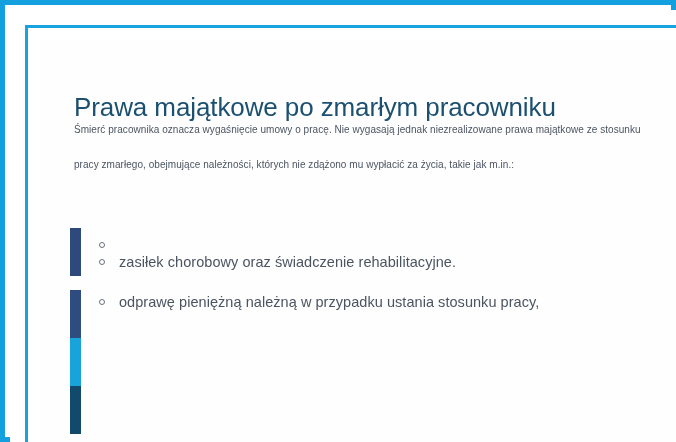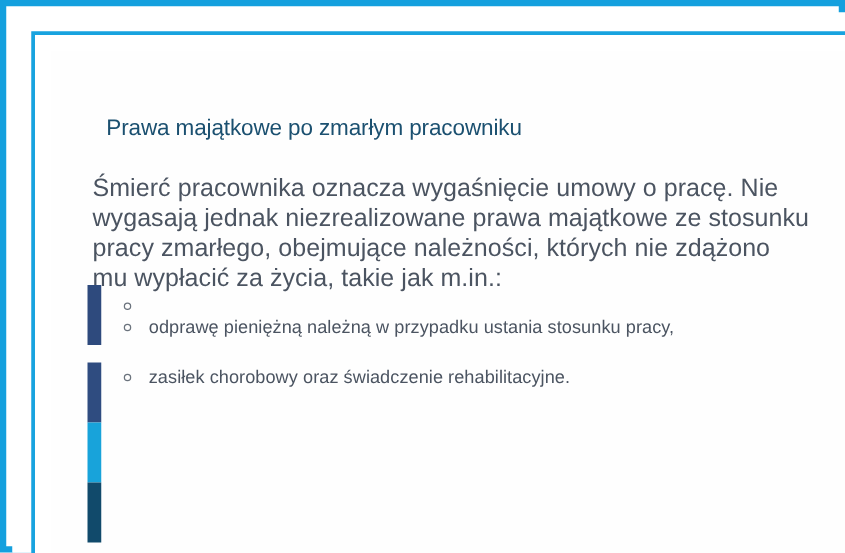--- a/index.html
+++ b/index.html
@@ -54,40 +54,40 @@
     top: 13px;
     width: 650px;
     height: 416px;
     box-sizing: border-box;
     background: #fefefe;
     overflow: hidden;
   }
 
   .card-title {
     position: absolute;
-    left: 44px;
+    left: 33px;
     top: 32px;
     right: 20px;
     color: #1b5070;
-    font-size: 18px;
+    font-size: 26px;
     font-weight: 400;
     letter-spacing: -0.1px;
     line-height: 34px;
     white-space: nowrap;
   }
 
   .card-intro {
     position: absolute;
     left: 33px;
-    top: 78px;
+    top: 61px;
     width: 575px;
     color: #4b5461;
-    font-size: 20px;
+    font-size: 10px;
     font-weight: 400;
-    line-height: 24px;
+    line-height: 35px;
     letter-spacing: 0.05px;
   }
 
   
   .accent-rail {
     position: absolute;
     left: 29px;
     top: 187px;
     width: 11px;
     height: 178px;
@@ -155,24 +155,24 @@
           <span class="accent-seg s2" style="background: rgb(24, 163, 218);"></span>
           <span class="accent-seg s3" style="background: rgb(17, 74, 107);"></span>
         </div>
 
         <ul class="bullet-list">
           <li class="bullet-item">
             <span class="bullet-marker"></span>
           </li>
           <li class="bullet-item">
             <span class="bullet-marker"></span>
-            <span>odprawę pieniężną należną w przypadku ustania stosunku pracy,</span>
+            <span>zasiłek chorobowy oraz świadczenie rehabilitacyjne.</span>
           </li>
           <li class="bullet-item">
             <span class="bullet-marker"></span>
-            <span>zasiłek chorobowy oraz świadczenie rehabilitacyjne.</span>
+            <span>odprawę pieniężną należną w przypadku ustania stosunku pracy,</span>
           </li>
         </ul>
 
       </div>
     </div>
   </div>
 </div>
 
 </body></html>

